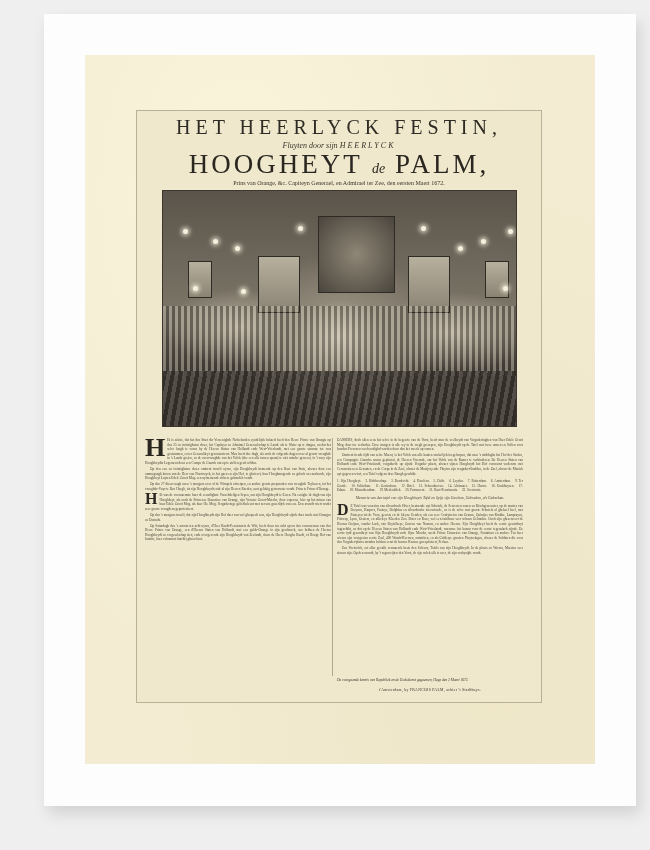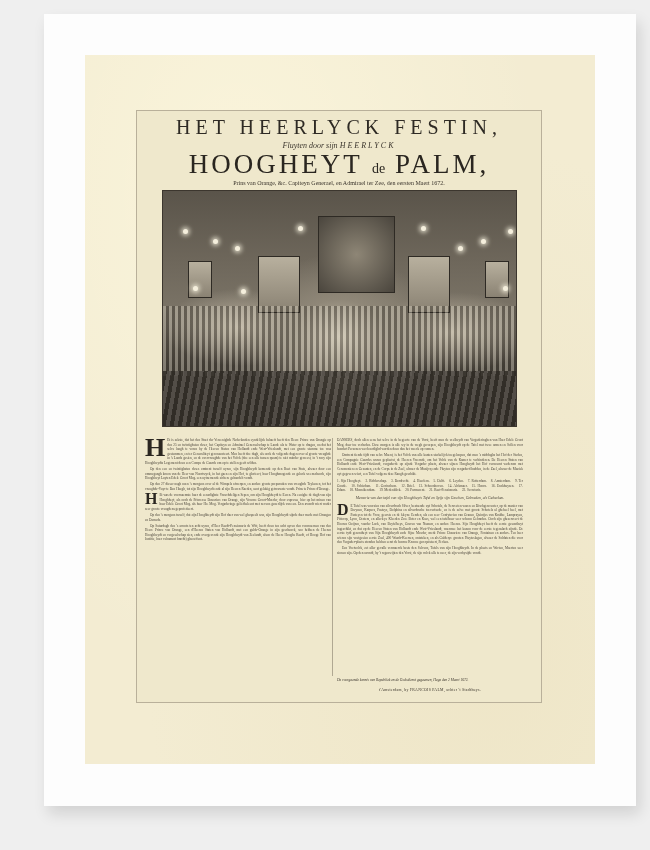--- a/index.html
+++ b/index.html
@@ -5,21 +5,21 @@
   html,body{margin:0;padding:0;}
   body{width:650px;height:850px;background:#efefef;position:relative;overflow:hidden;font-family:"Liberation Serif","DejaVu Serif",serif;}
   .mat{position:absolute;left:44px;top:14px;width:592px;height:792px;background:#fdfdfd;box-shadow:4px 8px 14px rgba(0,0,0,0.12);}
   .paper{position:absolute;left:85px;top:55px;width:510px;height:709px;background:#f3ecd2;
     background-image:radial-gradient(ellipse at 30% 20%, rgba(255,250,225,0.6), transparent 60%),radial-gradient(ellipse at 80% 85%, rgba(230,218,180,0.35), transparent 60%);}
   .plate{position:absolute;left:136px;top:110px;width:406px;height:593px;border:1px solid #b9b09a;background:#efe8cc;box-sizing:border-box;}
   .title1{position:absolute;left:0;right:0;top:5px;text-align:center;font-size:20px;letter-spacing:5px;color:#2e2a24;font-family:"Liberation Serif",serif;}
   .title2{position:absolute;left:0;right:0;top:30px;text-align:center;font-size:8px;color:#3a342c;font-style:italic;}
   .title2 .hh{font-style:italic;letter-spacing:2px;font-size:8px;}
   .title3{position:absolute;left:0;right:0;top:38px;text-align:center;font-size:27px;letter-spacing:3px;color:#2a2620;}
-  .title3 .de{font-size:14px;letter-spacing:0;}
+  .title3 .de{font-size:14px;letter-spacing:0;font-style:italic;}
   .title4{position:absolute;left:0;right:0;top:69px;text-align:center;font-size:6px;color:#3a342c;}
   .engraving{position:absolute;left:25px;top:79px;width:355px;height:237px;border:1px solid #3c362e;box-sizing:border-box;overflow:hidden;
     background:
       radial-gradient(ellipse at 50% 62%, #c8c0ad 0%, #8f8778 18%, transparent 40%),
       radial-gradient(ellipse at 22% 58%, #b7ae9c 0%, transparent 20%),
       radial-gradient(ellipse at 82% 60%, #b7ae9c 0%, transparent 20%),
       linear-gradient(180deg,#5a544a 0%,#6e675b 30%,#7a7366 50%,#4c473f 75%,#3b362f 100%);}
   .eng-window{position:absolute;background:linear-gradient(180deg,#b8b09e,#8a8273);border:1px solid #2e2a24;}
   .eng-light{position:absolute;width:5px;height:5px;border-radius:50%;background:#f5efdd;box-shadow:0 0 4px 2px rgba(250,245,225,0.7);}
   .eng-crowd{position:absolute;left:0;right:0;top:115px;height:70px;background:repeating-linear-gradient(90deg,rgba(230,224,208,0.35) 0 3px,rgba(40,36,30,0.35) 3px 6px);}

